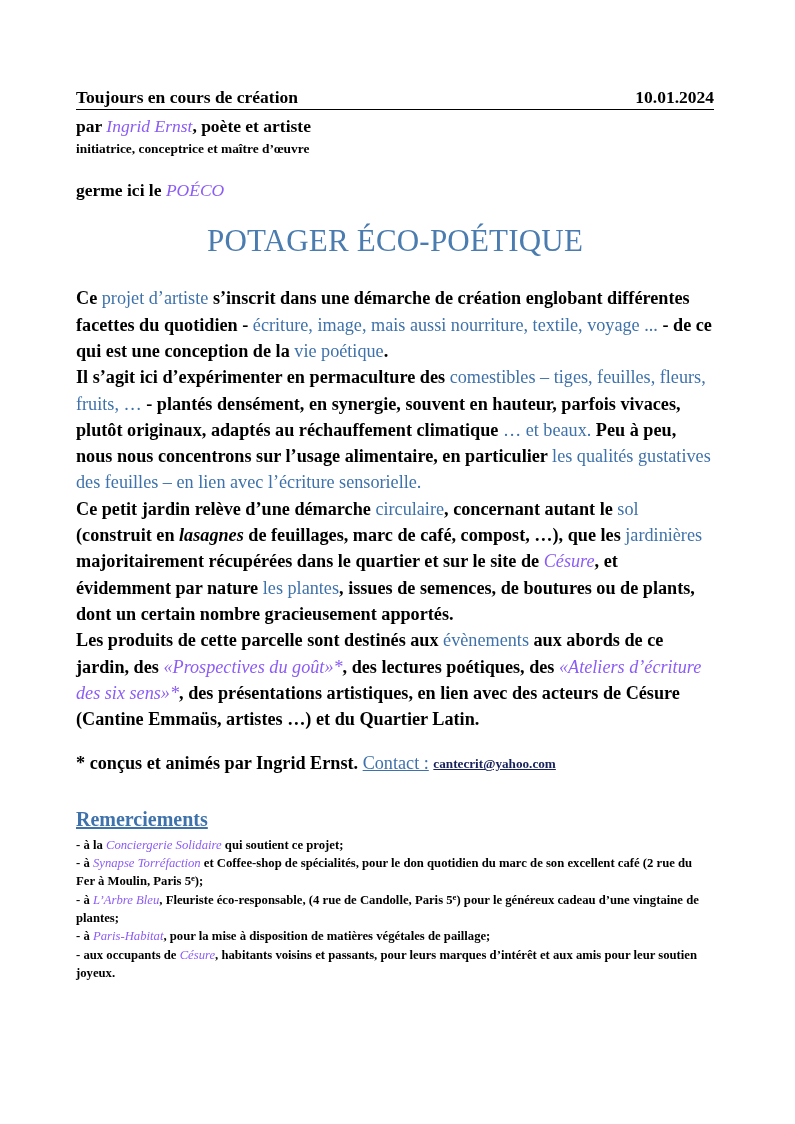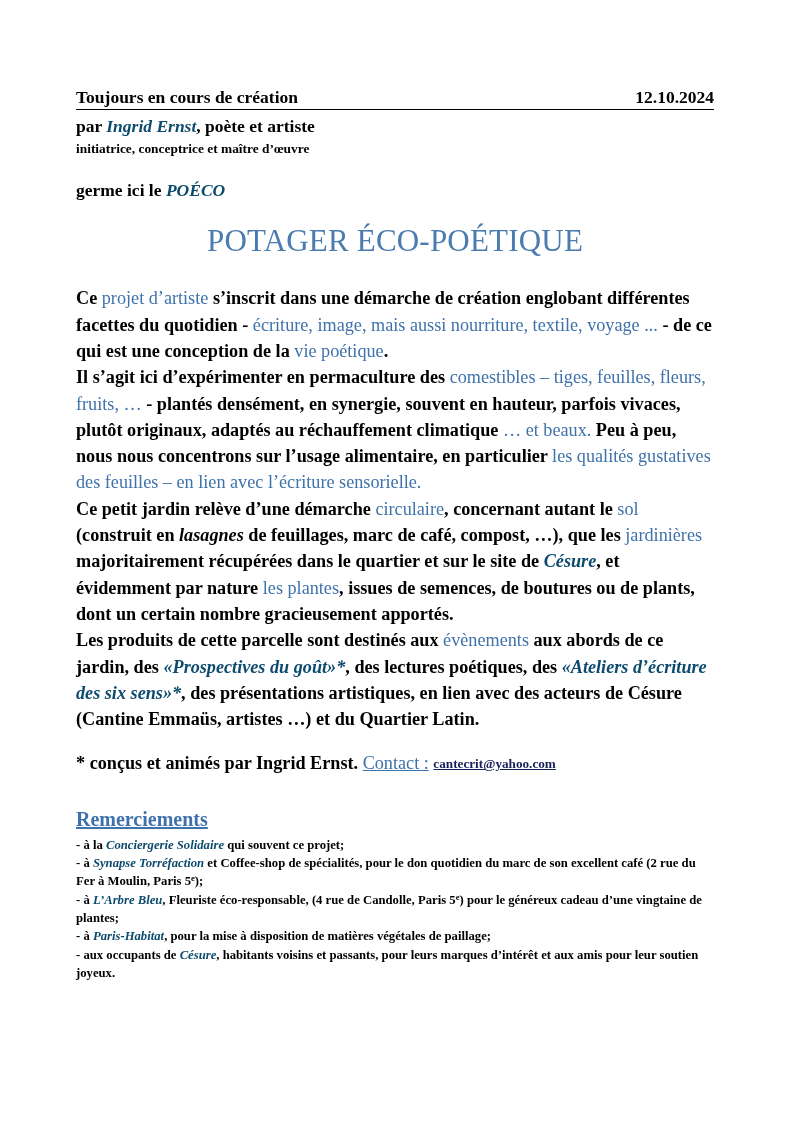--- a/index.html
+++ b/index.html
@@ -87,22 +87,22 @@
   }
   .body-text p {
     margin: 0;
   }
 
   .blue {
     color: #3f72ab;
     font-weight: normal;
   }
   .blue-i {
-    color: #0c4a6e;
-    font-weight: bold;
+    color: #8b5cf6;
+    font-weight: normal;
     font-style: italic;
   }
   .blk-i {
     font-style: italic;
     text-align: right;
   }
 
   
   .contact-line {
     margin-top: 19px;
@@ -149,21 +149,21 @@
     line-height: 0;
   }
 </style>
 </head>
 <body>
 
 <div class="page">
 
   <div class="header-row">
     <span class="header-left">Toujours en cours de création</span>
-    <span class="header-right">12.10.2024</span>
+    <span class="header-right">10.01.2024</span>
   </div>
 
   <div class="byline"><span>par </span><span class="blue-i">Ingrid Ernst</span><span>, poète et artiste</span></div>
 
   <div class="subline">initiatrice, conceptrice et maître d’œuvre</div>
 
   <div class="germe"><span>germe ici le </span><span class="blue-i">POÉCO</span></div>
 
   <h1 class="doc-title">POTAGER ÉCO-POÉTIQUE</h1>
 
@@ -178,21 +178,21 @@
     <p><span>Les produits de cette parcelle sont destinés aux </span><span class="blue">évènements</span><span> aux abords de ce jardin,  des </span><span class="blue-i">«Prospectives du goût»*</span><span>, des lectures poétiques, des </span><span class="blue-i">«Ateliers d’écriture des six sens»*</span><span>, des présentations artistiques, en lien avec des acteurs de Césure (Cantine Emmaüs, artistes …) et du Quartier Latin.</span></p>
 
   </div>
 
   <div class="contact-line"><span>* conçus et animés par Ingrid Ernst. </span><span class="contact-label">Contact :</span><span> </span><span class="contact-email">cantecrit@yahoo.com</span></div>
 
   <div class="ack">
     <div class="ack-title">Remerciements</div>
     <div class="ack-list">
 
-      <p><span>- à la </span><span class="blue-i">Conciergerie Solidaire</span><span> qui souvent ce projet;</span></p>
+      <p><span>- à la </span><span class="blue-i">Conciergerie Solidaire</span><span> qui soutient ce projet;</span></p>
 
       <p><span>- à </span><span class="blue-i">Synapse Torréfaction</span><span> et Coffee-shop de spécialités, pour le don quotidien du marc de son excellent café (2 rue du Fer à Moulin, Paris 5</span><sup class="ord">e</sup><span>);</span></p>
 
       <p><span>- à  </span><span class="blue-i">L’Arbre Bleu</span><span>, Fleuriste éco-responsable, (4 rue de Candolle, Paris 5</span><sup class="ord">e</sup><span>) pour le généreux cadeau d’une vingtaine de plantes;</span></p>
 
       <p><span>- à </span><span class="blue-i">Paris-Habitat</span><span>, pour la mise à disposition de matières végétales de paillage;</span></p>
 
       <p><span>- aux occupants de </span><span class="blue-i">Césure</span><span>, habitants voisins et passants, pour leurs marques d’intérêt et aux amis pour leur soutien joyeux.</span></p>
 
     </div>

